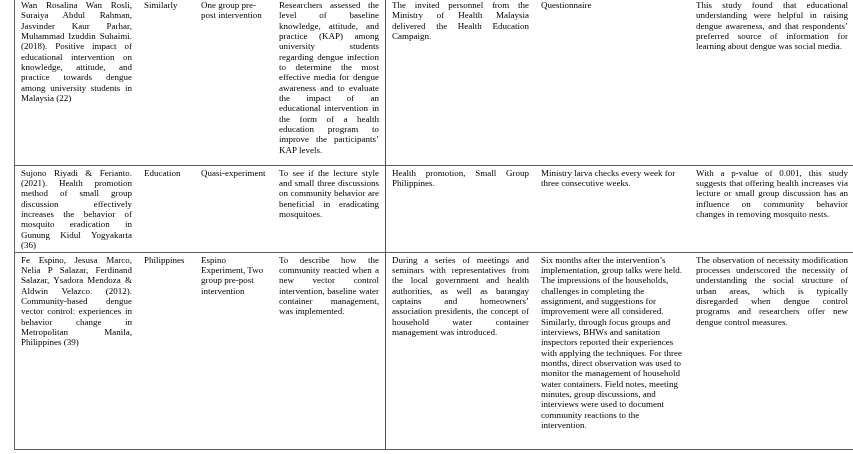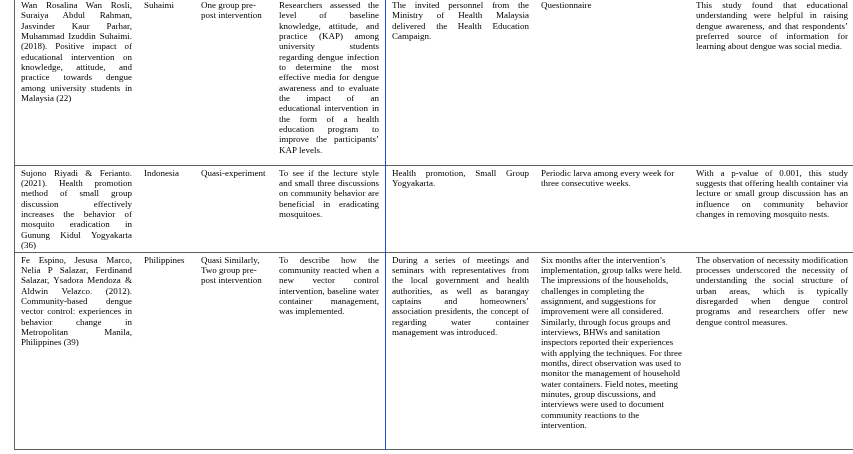--- a/index.html
+++ b/index.html
@@ -52,40 +52,40 @@
   td.col-findings       { width: 152px; }
 </style>
 </head>
 <body>
 
 <div id="page">
   <table class="review-table">
     <tbody>
       <tr class="row row-1">
         <td class="col-authors">Wan Rosalina Wan Rosli, Suraiya Abdul Rahman, Jasvinder Kaur Parhar, Muhammad Izuddin Suhaimi. (2018). Positive impact of educational intervention on knowledge, attitude, and practice towards dengue among university students in Malaysia (22)</td>
-        <td class="col-country">Suhaimi</td>
+        <td class="col-country">Similarly</td>
         <td class="col-design">One group pre-post intervention</td>
         <td class="col-objective">Researchers assessed the level of baseline knowledge, attitude, and practice (KAP) among university students regarding dengue infection to determine the most effective media for dengue awareness and to evaluate the impact of an educational intervention in the form of a health education program to improve the participants’ KAP levels.</td>
         <td class="col-intervention">The invited personnel from the Ministry of Health Malaysia delivered the Health Education Campaign.</td>
         <td class="col-datacollection">Questionnaire</td>
         <td class="col-findings">This study found that educational understanding were helpful in raising dengue awareness, and that respondents’ preferred source of information for learning about dengue was social media.</td>
       </tr>
       <tr class="row row-2">
         <td class="col-authors">Sujono Riyadi &amp; Ferianto. (2021). Health promotion method of small group discussion effectively increases the behavior of mosquito eradication in Gunung Kidul Yogyakarta (36)</td>
-        <td class="col-country">Indonesia</td>
+        <td class="col-country">Education</td>
         <td class="col-design">Quasi-experiment</td>
         <td class="col-objective">To see if the lecture style and small three discussions on community behavior are beneficial in eradicating mosquitoes.</td>
-        <td class="col-intervention">Health promotion, Small Group Yogyakarta.</td>
-        <td class="col-datacollection">Periodic larva among every week for three consecutive weeks.</td>
-        <td class="col-findings">With a p-value of 0.001, this study suggests that offering health container via lecture or small group discussion has an influence on community behavior changes in removing mosquito nests.</td>
+        <td class="col-intervention">Health promotion, Small Group Philippines.</td>
+        <td class="col-datacollection">Ministry larva checks every week for three consecutive weeks.</td>
+        <td class="col-findings">With a p-value of 0.001, this study suggests that offering health increases via lecture or small group discussion has an influence on community behavior changes in removing mosquito nests.</td>
       </tr>
       <tr class="row row-3">
         <td class="col-authors">Fe Espino, Jesusa Marco, Nelia P Salazar, Ferdinand Salazar, Ysadora Mendoza &amp; Aldwin Velazco. (2012). Community-based dengue vector control: experiences in behavior change in Metropolitan Manila, Philippines (39)</td>
         <td class="col-country">Philippines</td>
-        <td class="col-design">Quasi Similarly, Two group pre-post intervention</td>
+        <td class="col-design">Espino Experiment, Two group pre-post intervention</td>
         <td class="col-objective">To describe how the community reacted when a new vector control intervention, baseline water container management, was implemented.</td>
-        <td class="col-intervention">During a series of meetings and seminars with representatives from the local government and health authorities, as well as barangay captains and homeowners’ association presidents, the concept of regarding water container management was introduced.</td>
+        <td class="col-intervention">During a series of meetings and seminars with representatives from the local government and health authorities, as well as barangay captains and homeowners’ association presidents, the concept of household water container management was introduced.</td>
         <td class="col-datacollection">Six months after the intervention’s implementation, group talks were held. The impressions of the households, challenges in completing the assignment, and suggestions for improvement were all considered. Similarly, through focus groups and interviews, BHWs and sanitation inspectors reported their experiences with applying the techniques. For three months, direct observation was used to monitor the management of household water containers. Field notes, meeting minutes, group discussions, and interviews were used to document community reactions to the intervention.</td>
         <td class="col-findings">The observation of necessity modification processes underscored the necessity of understanding the social structure of urban areas, which is typically disregarded when dengue control programs and researchers offer new dengue control measures.</td>
       </tr>
     </tbody>
   </table>
 </div>
 
 </body></html>

